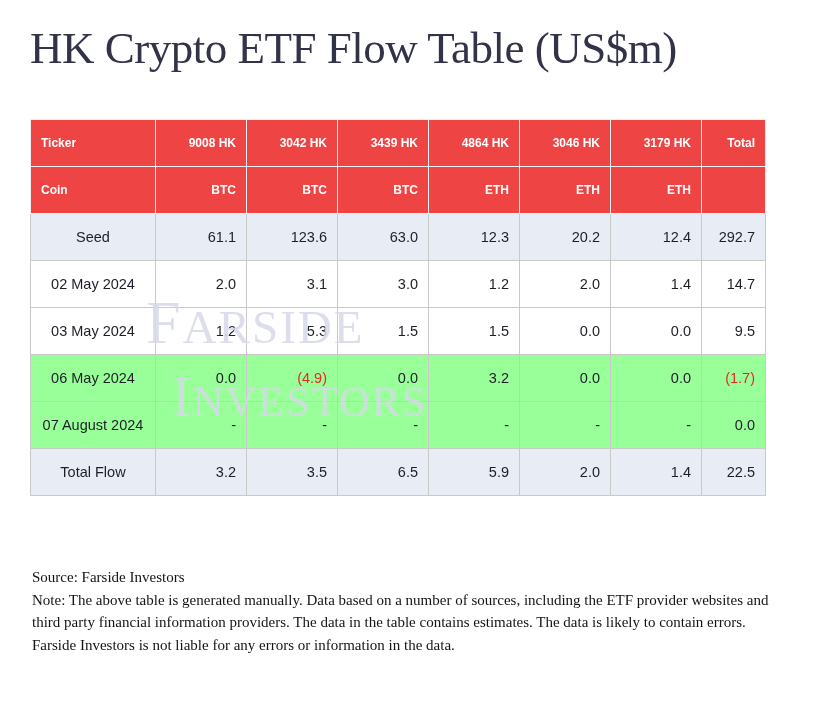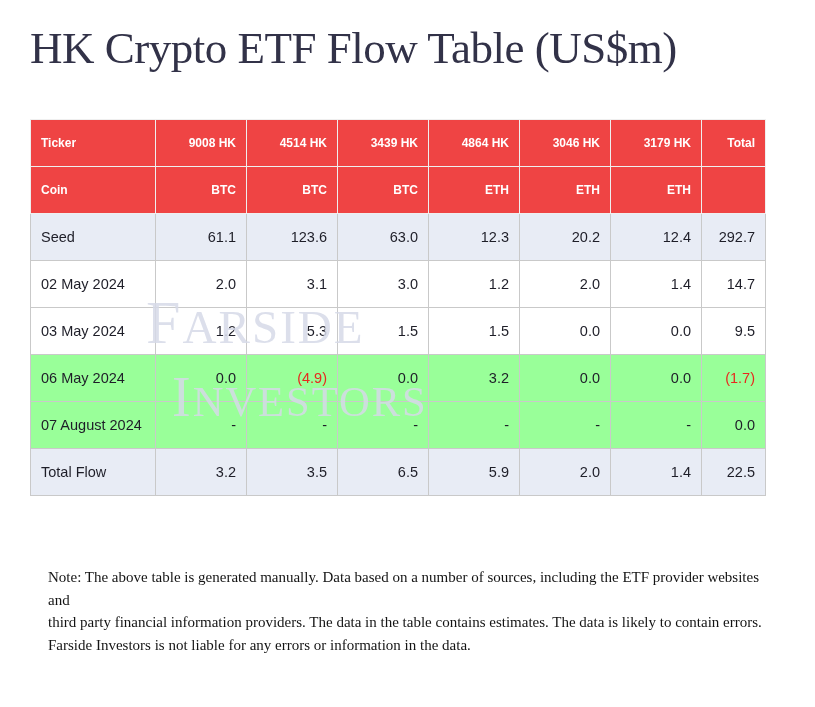--- a/index.html
+++ b/index.html
@@ -96,36 +96,36 @@
     border-color: #efefef;
     font-size: 12px;
   }
   tr.head td.lbl { text-align: left; }
   tr.head td.num { text-align: right; }
 
   tr.shade td { background: #e8ecf5; }
   tr.plain td { background: #ffffff; }
   tr.green td { background: #99ff99; }
 
-  td.lbl { text-align: left; }
+  td.lbl { text-align: center; }
   td.num { text-align: right; }
   td.num .neg { color: #e8281e; }
 
   #footer {
     position: absolute;
     left: 32px;
     top: 566px;
     width: 750px;
     font-family: "Liberation Serif", serif;
     font-size: 15px;
     color: #141414;
     line-height: 22.5px;
   }
   #footer .src { display: block; }
-  #footer .note { display: block; margin-left: 16px; }
+  #footer .note { display: block; }
 </style>
 </head>
 <body>
 
 <div id="page-title">HK Crypto ETF Flow Table (US$m)</div>
 
 <div id="table-wrap">
 
   <div class="watermark">
     <div class="wm-line two"><span>I</span><span class="small">NVESTORS</span></div>
@@ -140,21 +140,21 @@
         <col class="c-fund">
       <col class="c-fund">
         <col class="c-fund">
         <col class="c-fund">
       <col class="c-total">
     </colgroup>
     <tbody id="table-body">
         <tr class="head">
           <td class="lbl">Ticker</td>
           <td class="num">9008 HK</td>
-          <td class="num">4514 HK</td>
+          <td class="num">3042 HK</td>
           <td class="num">3439 HK</td>
           <td class="num">4864 HK</td>
           <td class="num">3046 HK</td>
           <td class="num">3179 HK</td>
           <td class="num">Total</td>
         </tr>
         <tr class="head">
           <td class="lbl">Coin</td>
           <td class="num">BTC</td>
           <td class="num">BTC</td>
@@ -223,16 +223,17 @@
           <td class="num">2.0</td>
           <td class="num">1.4</td>
           <td class="num">22.5</td>
         </tr>
       </tbody>
   </table>
 
 </div>
 
 <div id="footer">
+  <span class="src">Source: Farside Investors</span>
   <span class="note">Note: The above table is generated manually. Data based on a number of sources, including the ETF provider websites and</span>
   <span class="note">third party financial information providers. The data in the table contains estimates. The data is likely to contain errors.</span>
   <span class="note">Farside Investors is not liable for any errors or information in the data.</span>
 </div>
 
 </body></html>

